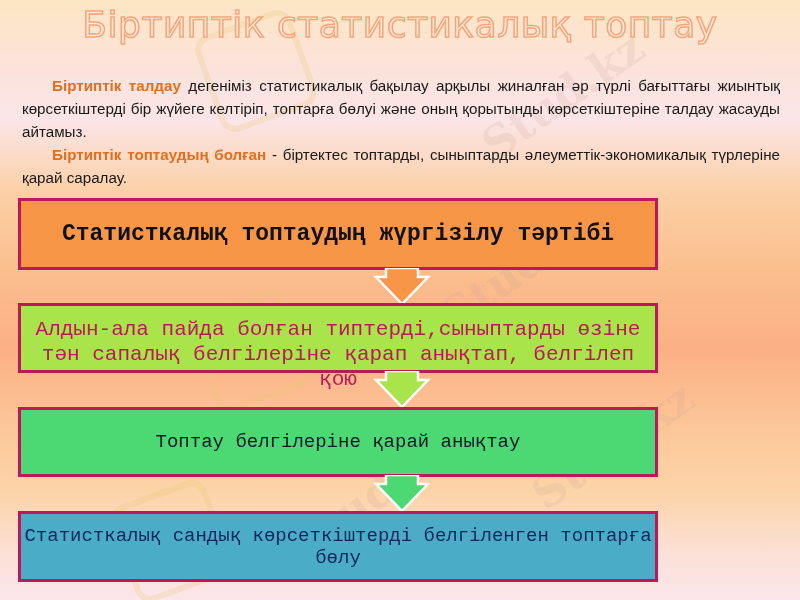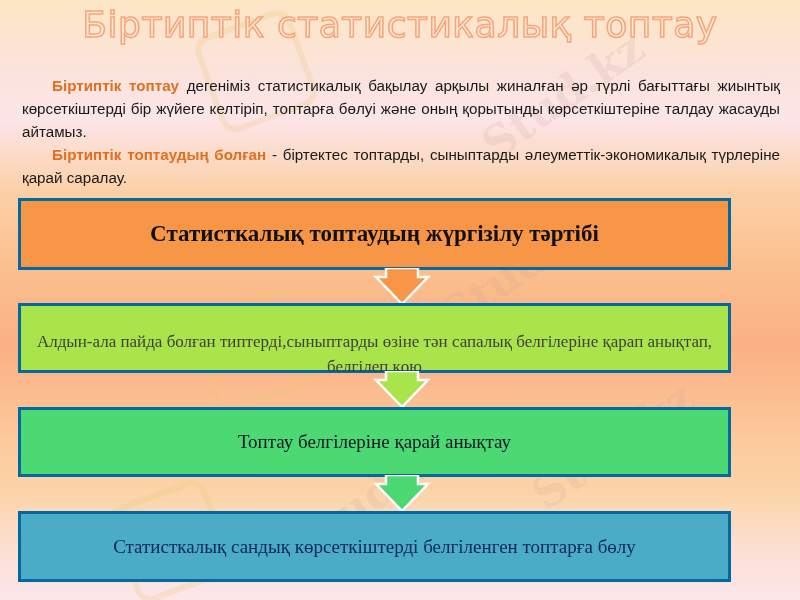--- a/index.html
+++ b/index.html
@@ -21,57 +21,57 @@
       font-family: "DejaVu Sans", sans-serif; font-weight: normal; font-size: 36px;
       color: #fde9d6; -webkit-text-stroke: 1.5px #f6a57a; letter-spacing: 0.5px;
     }
     .para {
       position: absolute; left: 22px; width: 758px; font-size: 15.2px; line-height: 23px;
       color: #1a1a1a; text-align: justify; margin: 0;
     }
     .para .hl { color: #e0701f; font-weight: bold; }
     .indent { display: inline-block; width: 30px; }
     .box {
-      position: absolute; left: 18px; width: 713px; box-sizing: border-box;
-      border: 3px solid #0369a1; display: flex; align-items: center; justify-content: center;
-      text-align: center; font-family: Liberation Serif, serif;
+      position: absolute; left: 18px; width: 640px; box-sizing: border-box;
+      border: 3px solid #be185d; display: flex; align-items: center; justify-content: center;
+      text-align: center; font-family: Liberation Mono, monospace;
     }
     .arrow { position: absolute; left: 372px; width: 60px; }
   </style>
 </head>
 <body>
 
 <div class="wm-logo" style="left:205px;top:20px;"></div>
 <div class="wm-logo" style="left:200px;top:300px;"></div>
 <div class="wm-logo" style="left:120px;top:490px;"></div>
 <div class="watermark" style="left:470px;top:70px;">Stud.kz</div>
 <div class="watermark" style="left:430px;top:240px;">Stud.kz</div>
 <div class="watermark" style="left:520px;top:420px;">Stud.kz</div>
 <div class="watermark" style="left:280px;top:470px;">Stud.kz</div>
 
 <div class="title">Біртиптік статистикалық топтау</div>
 
 <p class="para" style="top:74px;">
-  <span class="indent"></span><span class="hl">Біртиптік топтау</span><span> дегеніміз статистикалық бақылау арқылы жиналған әр түрлі бағыттағы жиынтық көрсеткіштерді бір жүйеге келтіріп, топтарға бөлуі және оның қорытынды көрсеткіштеріне талдау жасауды айтамыз.</span>
+  <span class="indent"></span><span class="hl">Біртиптік талдау</span><span> дегеніміз статистикалық бақылау арқылы жиналған әр түрлі бағыттағы жиынтық көрсеткіштерді бір жүйеге келтіріп, топтарға бөлуі және оның қорытынды көрсеткіштеріне талдау жасауды айтамыз.</span>
 </p>
 
 <p class="para" style="top:143px;">
   <span class="indent"></span><span class="hl">Біртиптік топтаудың болған</span><span> - біртектес топтарды, сыныптарды әлеуметтік-экономикалық түрлеріне қарай саралау.</span>
 </p>
 
 <div class="box" style="top:198px;height:72px;background:#f79646;">
   <span style="font-size:23px;font-weight:bold;color:#111111;">Статисткалық топтаудың жүргізілу тәртібі</span>
 </div>
 
 <svg class="arrow" style="top:268px;height:40px;" viewBox="0 0 60 40">
   <polygon points="14,0 46,0 46,9 56,9 30,36 4,9 14,9" fill="#f79646" stroke="#ffffff" stroke-width="2.5"></polygon>
 </svg>
 
 <div class="box" style="top:303px;height:70px;background:#a9e44a;padding:0 14px;">
-  <span style="font-size:17px;color:#404040;line-height:25px;margin-top:32px;">Алдын-ала пайда болған типтерді,сыныптарды өзіне тән сапалық белгілеріне қарап анықтап, белгілеп қою</span>
+  <span style="font-size:21px;color:#be185d;line-height:25px;margin-top:32px;">Алдын-ала пайда болған типтерді,сыныптарды өзіне тән сапалық белгілеріне қарап анықтап, белгілеп қою</span>
 </div>
 
 <svg class="arrow" style="top:371px;height:40px;" viewBox="0 0 60 40">
   <polygon points="14,0 46,0 46,9 56,9 30,36 4,9 14,9" fill="#a9e44a" stroke="#ffffff" stroke-width="2.5"></polygon>
 </svg>
 
 <div class="box" style="top:407px;height:70px;background:#4cd873;">
   <span style="font-size:19px;color:#0f172a;">Топтау белгілеріне қарай анықтау</span>
 </div>
 

